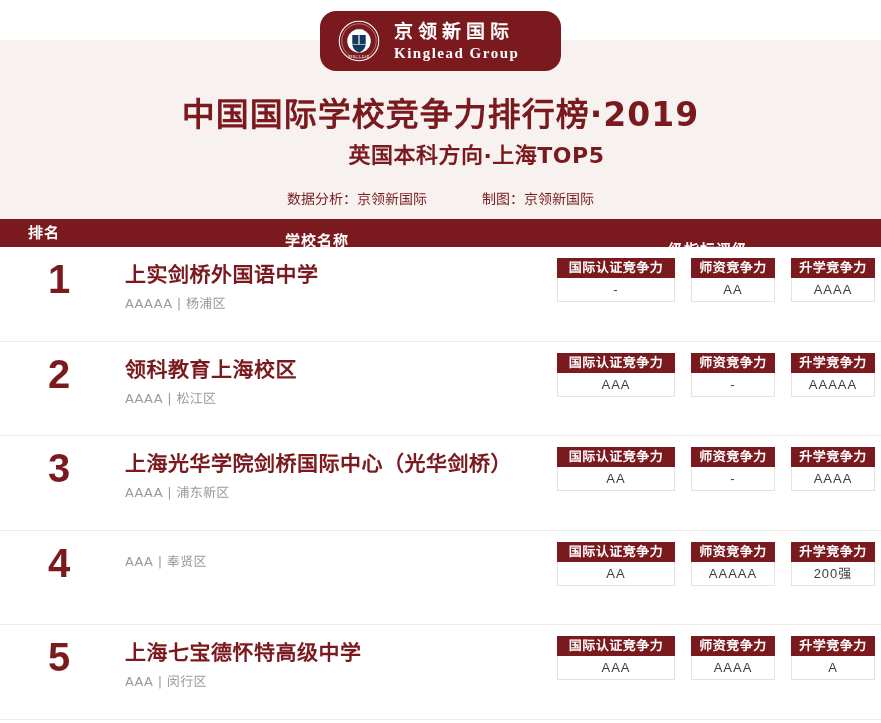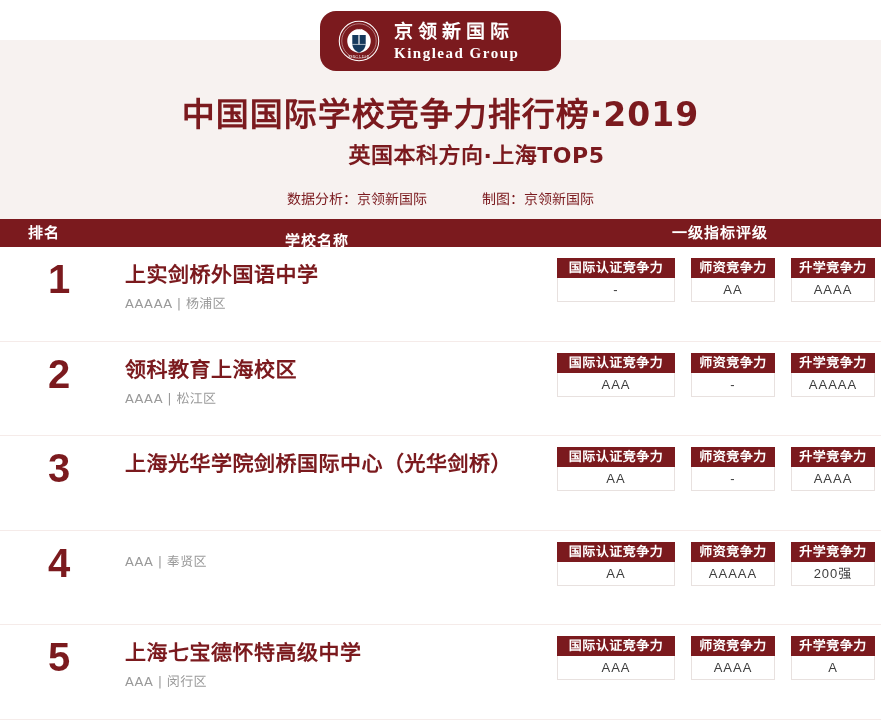--- a/index.html
+++ b/index.html
@@ -130,21 +130,21 @@
     line-height: 28px;
     color: #ffffff;
     font-family: "DejaVu Sans", "Liberation Sans", sans-serif;
     font-size: 15px;
     font-weight: 700;
     letter-spacing: 1px;
     white-space: nowrap;
   }
   #th-rank   { left: 28px; }
   #th-school { left: 285px; margin-top: 8px; }
-  #th-rating { left: 672px; }
+  #th-rating { left: 652px; margin-top: 17px; }
 
   
   #rows {
     position: absolute;
     left: 0;
     top: 247px;
     width: 881px;
   }
   .row {
     position: relative;
@@ -312,20 +312,21 @@
         <div class="badge-head">升学竞争力</div>
         <div class="badge-value">AAAAA</div>
       </div>
     </div>
   </div>
 
   <div class="row">
     <div class="row-rank">3</div>
     <div class="row-school">
       <div class="school-name">上海光华学院剑桥国际中心（光华剑桥）</div>
+      <div class="school-meta">AAAA | 浦东新区</div>
     </div>
     <div class="ratings">
       <div class="badge w-cert">
         <div class="badge-head">国际认证竞争力</div>
         <div class="badge-value">AA</div>
       </div>
       <div class="badge w-fac">
         <div class="badge-head">师资竞争力</div>
         <div class="badge-value">-</div>
       </div>

